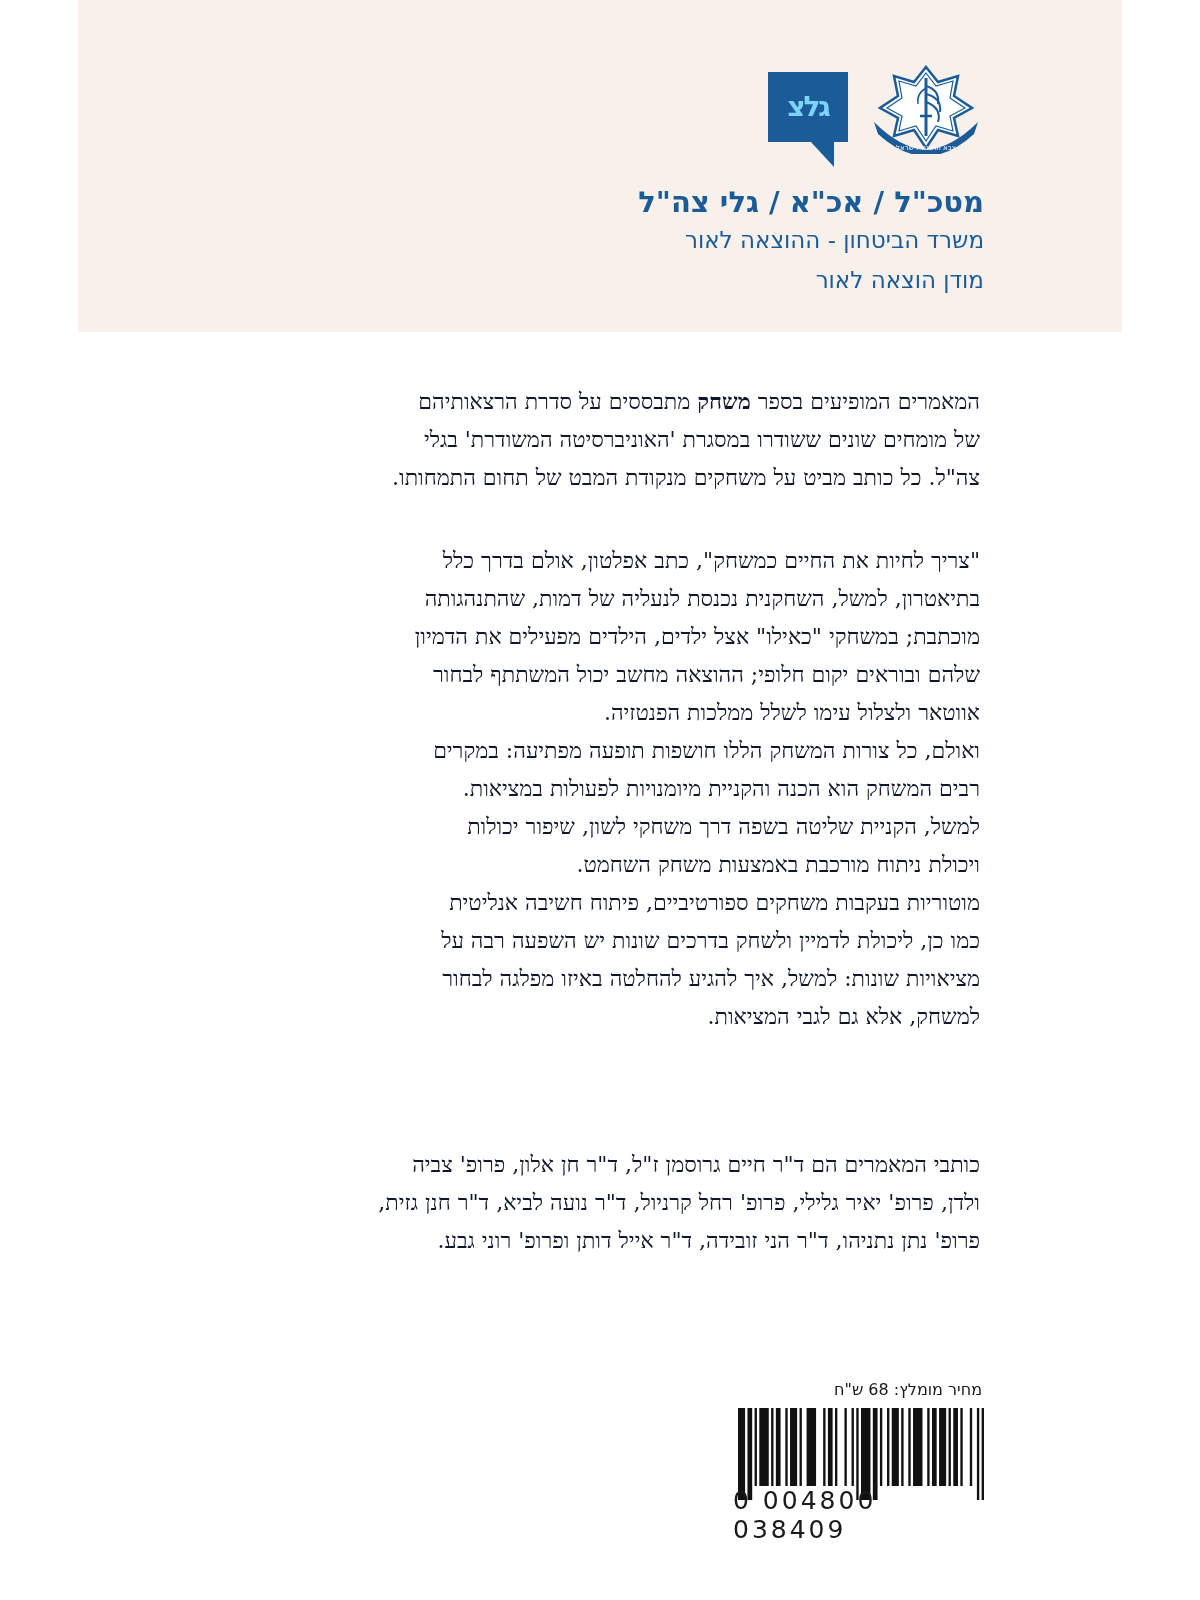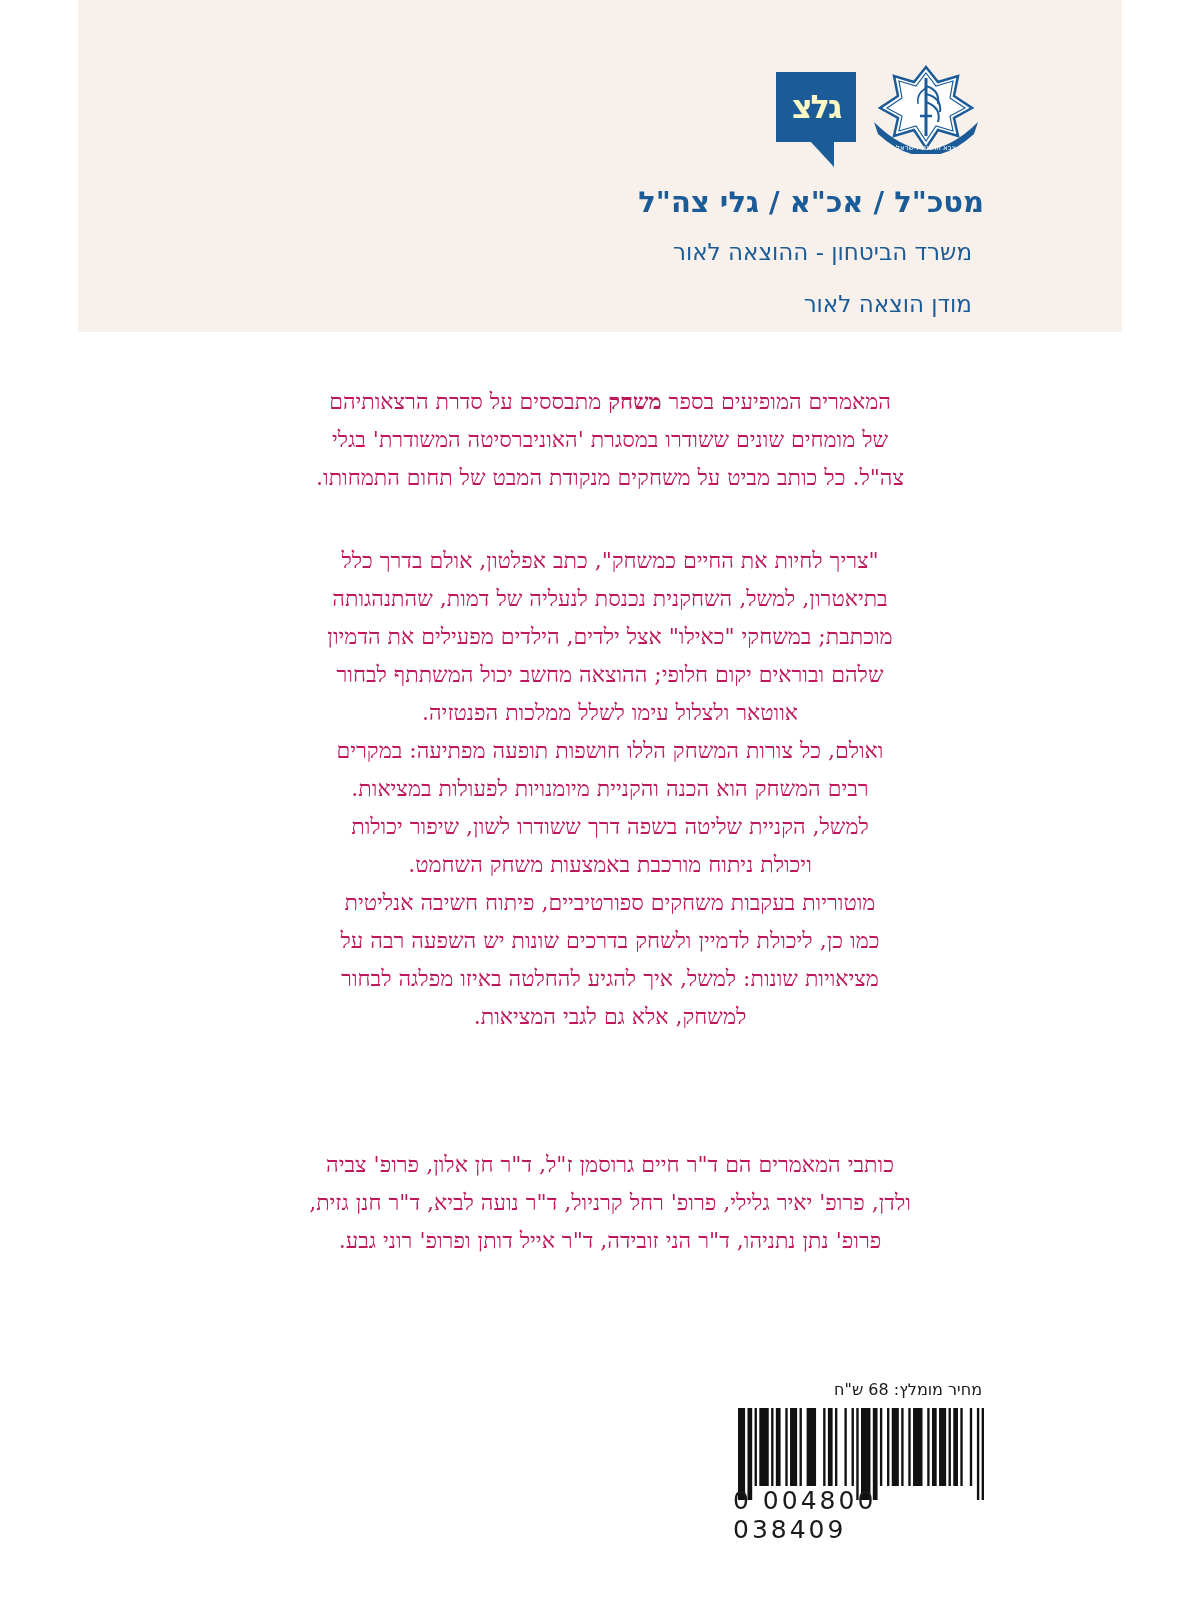--- a/index.html
+++ b/index.html
@@ -37,29 +37,29 @@
       width: 112px;
       height: 90px;
     }
     .glz-logo {
       width: 80px;
       height: 106px;
       position: relative;
     }
     .glz-box {
       position: absolute;
-      left: 8px;
+      left: 0;
       top: 8px;
       width: 80px;
       height: 70px;
       background: #1b5b98;
-      color: #fef9c3;
+      color: #7dd3fc;
       font-family: "DejaVu Sans", sans-serif;
       font-weight: bold;
-      font-size: 32px;
+      font-size: 28px;
       line-height: 70px;
       text-align: center;
       letter-spacing: -2px;
       direction: rtl;
     }
     .glz-tail-shape {
       position: absolute;
       left: 42px;
       top: 77px;
       width: 24px;
@@ -79,31 +79,31 @@
       font-family: "DejaVu Sans", sans-serif;
       font-weight: bold;
       font-size: 29px;
       line-height: 36px;
       margin: 0;
     }
     .publisher-line {
       font-family: "DejaVu Sans", sans-serif;
       font-size: 23px;
       line-height: 40px;
-      margin: 12px;
+      margin: 0;
     }
     .body-text {
       position: absolute;
       left: 240px;
       width: 740px;
       direction: rtl;
-      text-align: center;
+      text-align: right;
       font-size: 22px;
       line-height: 38px;
-      color: #be185d;
+      color: #0f172a;
     }
     .para-1 { top: 382px; }
     .para-2 { top: 542px; }
     .para-3 { top: 1146px; }
     .line {
       display: block;
       white-space: nowrap;
     }
     .bold {
       font-weight: bold;
@@ -173,21 +173,21 @@
 </div>
 
 <div class="body-text para-2">
   <span class="line">"צריך לחיות את החיים כמשחק", כתב אפלטון, אולם בדרך כלל</span>
   <span class="line">בתיאטרון, למשל, השחקנית נכנסת לנעליה של דמות, שהתנהגותה</span>
   <span class="line">מוכתבת; במשחקי "כאילו" אצל ילדים, הילדים מפעילים את הדמיון</span>
   <span class="line">שלהם ובוראים יקום חלופי; ההוצאה מחשב יכול המשתתף לבחור</span>
   <span class="line">אווטאר ולצלול עימו לשלל ממלכות הפנטזיה.</span>
   <span class="line">ואולם, כל צורות המשחק הללו חושפות תופעה מפתיעה: במקרים</span>
   <span class="line">רבים המשחק הוא הכנה והקניית מיומנויות לפעולות במציאות.</span>
-  <span class="line">למשל, הקניית שליטה בשפה דרך ששודרו לשון, שיפור יכולות</span>
+  <span class="line">למשל, הקניית שליטה בשפה דרך משחקי לשון, שיפור יכולות</span>
   <span class="line">ויכולת ניתוח מורכבת באמצעות משחק השחמט.</span>
   <span class="line">מוטוריות בעקבות משחקים ספורטיביים, פיתוח חשיבה אנליטית</span>
   <span class="line">כמו כן, ליכולת לדמיין ולשחק בדרכים שונות יש השפעה רבה על</span>
   <span class="line">מציאויות שונות: למשל, איך להגיע להחלטה באיזו מפלגה לבחור</span>
   <span class="line">למשחק, אלא גם לגבי המציאות.</span>
 </div>
 
 <div class="body-text para-3">
   <span class="line">כותבי המאמרים הם ד"ר חיים גרוסמן ז"ל, ד"ר חן אלון, פרופ' צביה</span>
   <span class="line">ולדן, פרופ' יאיר גלילי, פרופ' רחל קרניול, ד"ר נועה לביא, ד"ר חנן גזית,</span>

